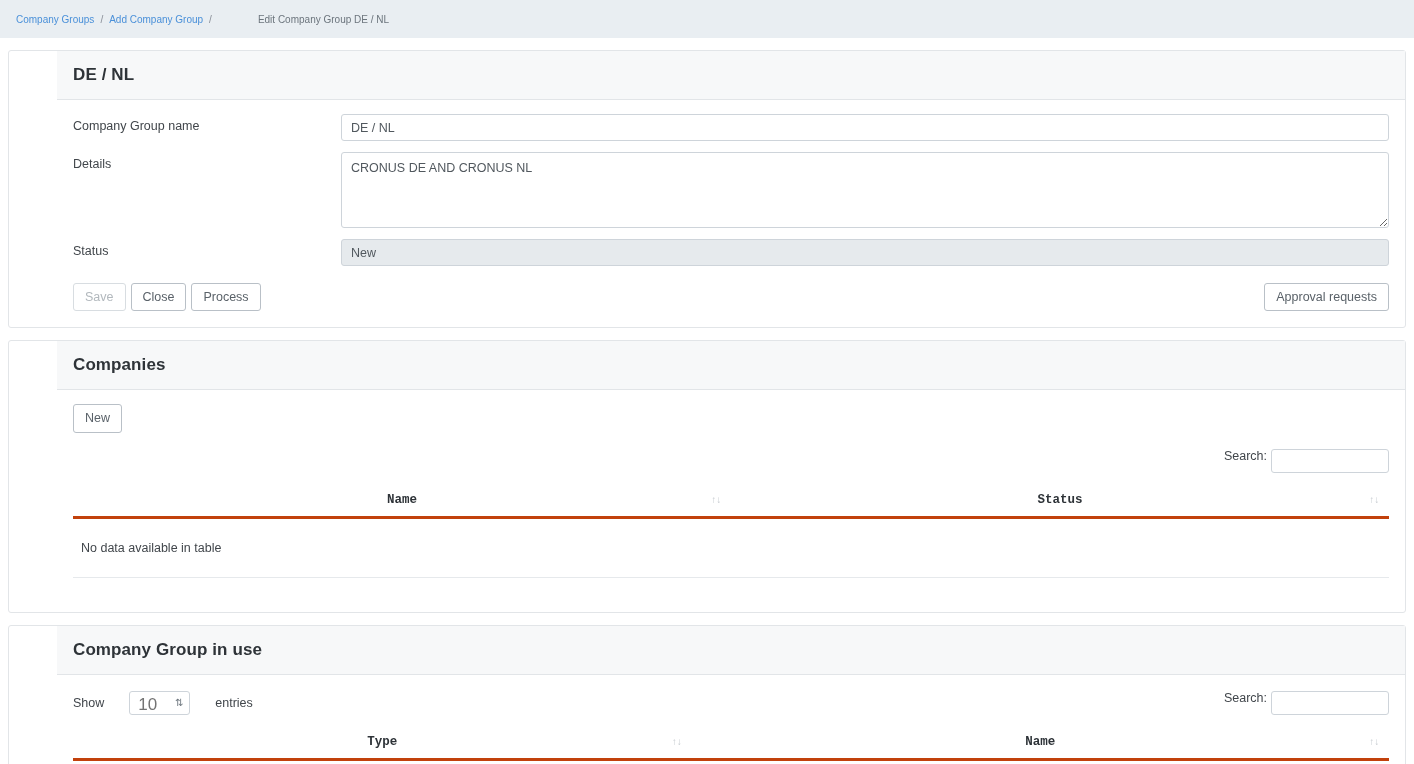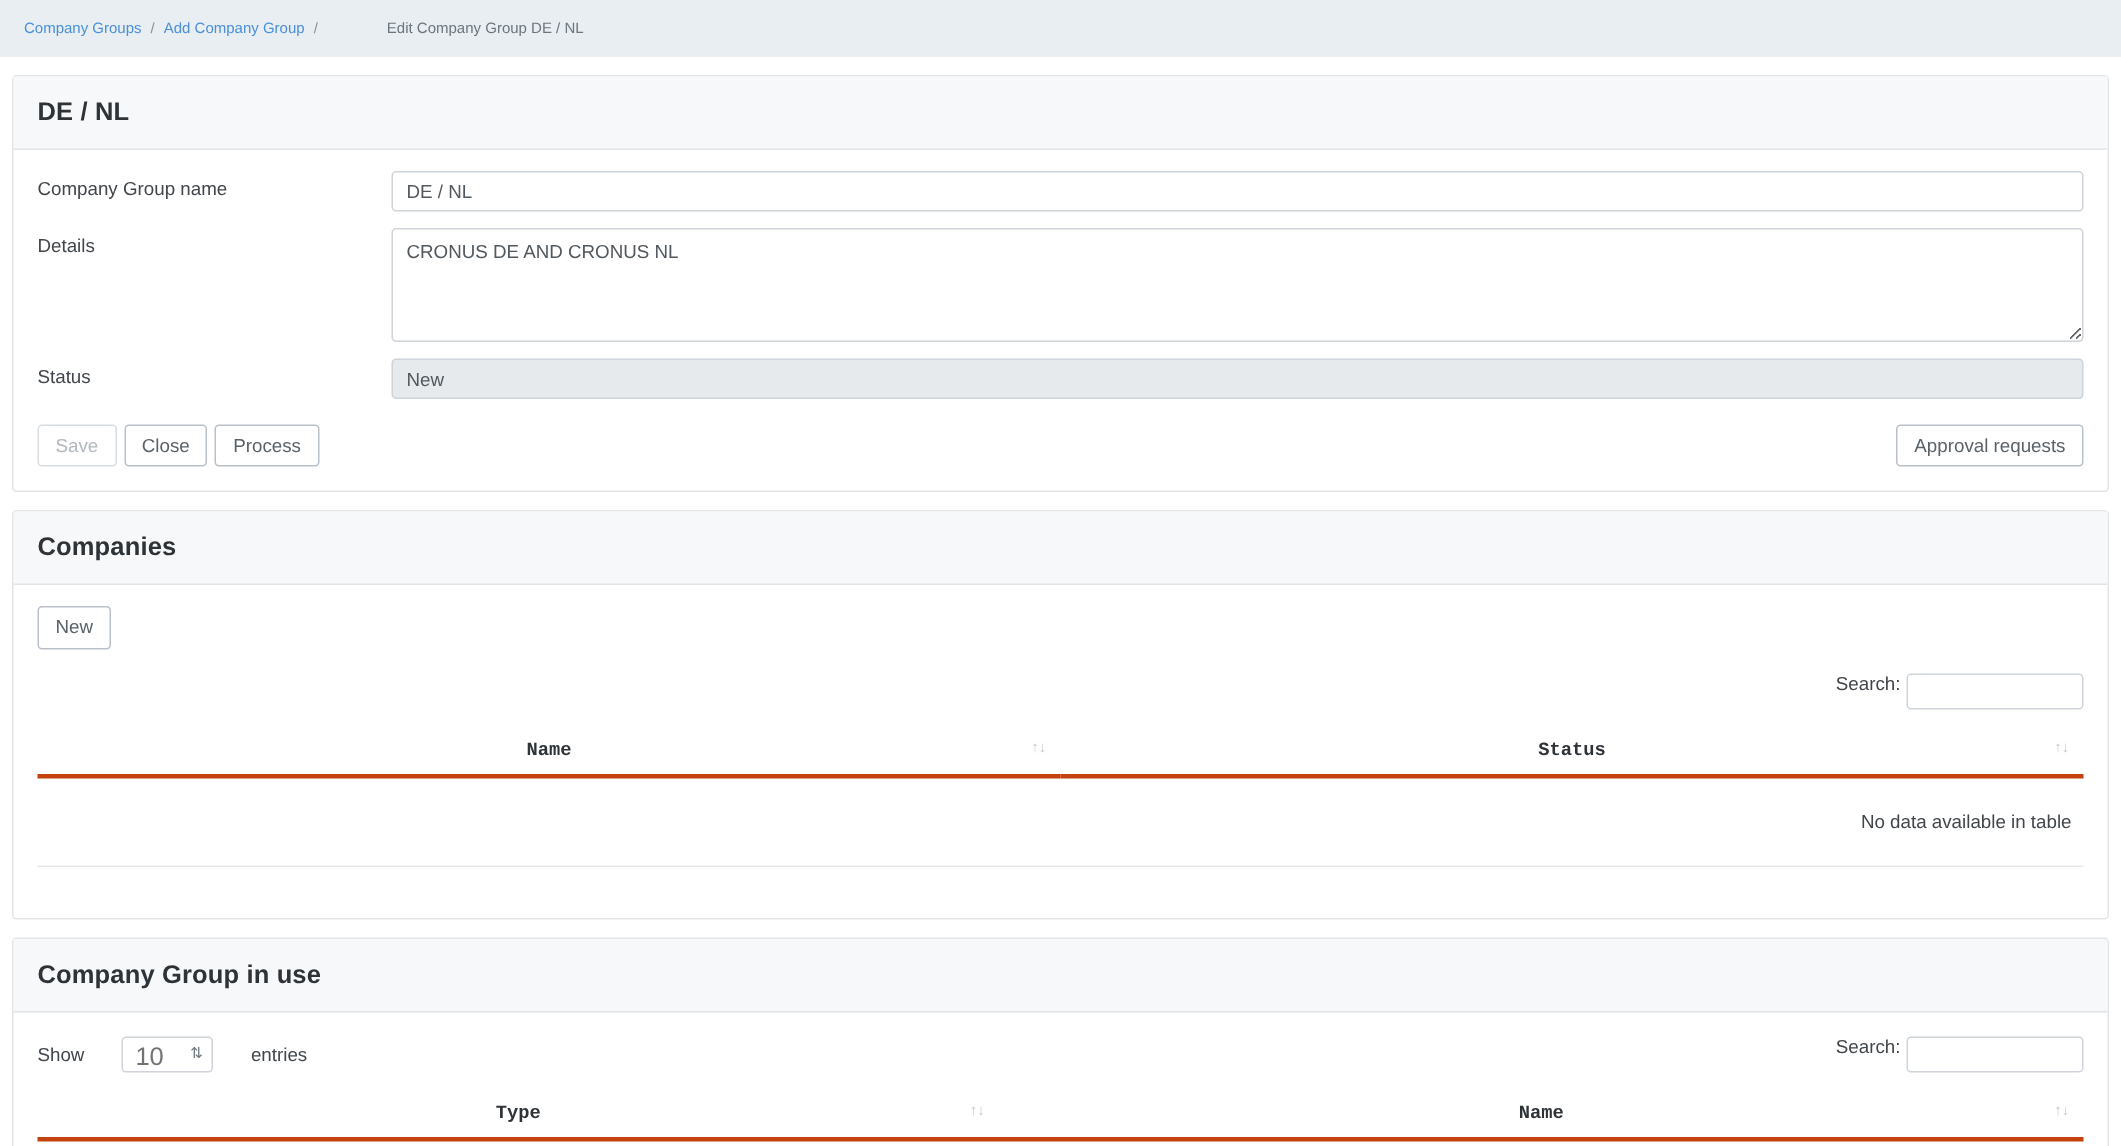--- a/index.html
+++ b/index.html
@@ -30,39 +30,41 @@
   }
   .crumb-sep { color: #8a9099; margin: 0 6px; }
   .crumb-current { color: #6c757d; white-space: nowrap; margin-left: 40px; }
 
   
   .card {
     margin: 12px 8px;
     background: #ffffff;
     border: 1px solid #e2e5e8;
     border-radius: 3px;
+    padding-left: 48px;
   }
   .card-header {
     background: #f7f8f9;
     border-bottom: 1px solid #e2e5e8;
     padding: 14px 16px;
   }
   .card-title {
     font-size: 17px;
     font-weight: bold;
     color: #2e3338;
     letter-spacing: .1px;
   }
   .card-body { padding: 14px 16px 16px 16px; }
 
   
   .form-row {
     display: flex;
     align-items: flex-start;
     margin-bottom: 11px;
+    gap: 32px;
   }
   .form-label {
     width: 236px;
     flex: 0 0 236px;
     padding-top: 5px;
     font-size: 12.5px;
     color: #41464b;
   }
   .form-control {
     flex: 1;
@@ -197,21 +199,21 @@
     position: absolute;
     right: 10px;
     top: 50%;
     transform: translateY(-50%);
     font-size: 10px;
     color: #c6cbd0;
     font-weight: normal;
     letter-spacing: -1px;
   }
   table.dt td.empty {
-    text-align: right;
+    text-align: left;
     font-size: 12.5px;
     color: #41464b;
     padding: 22px 8px;
     border-bottom: 1px solid #e6e9ec;
   }
 
   .spacer-22 { height: 18px; }
 </style>
 </head>
 <body>

